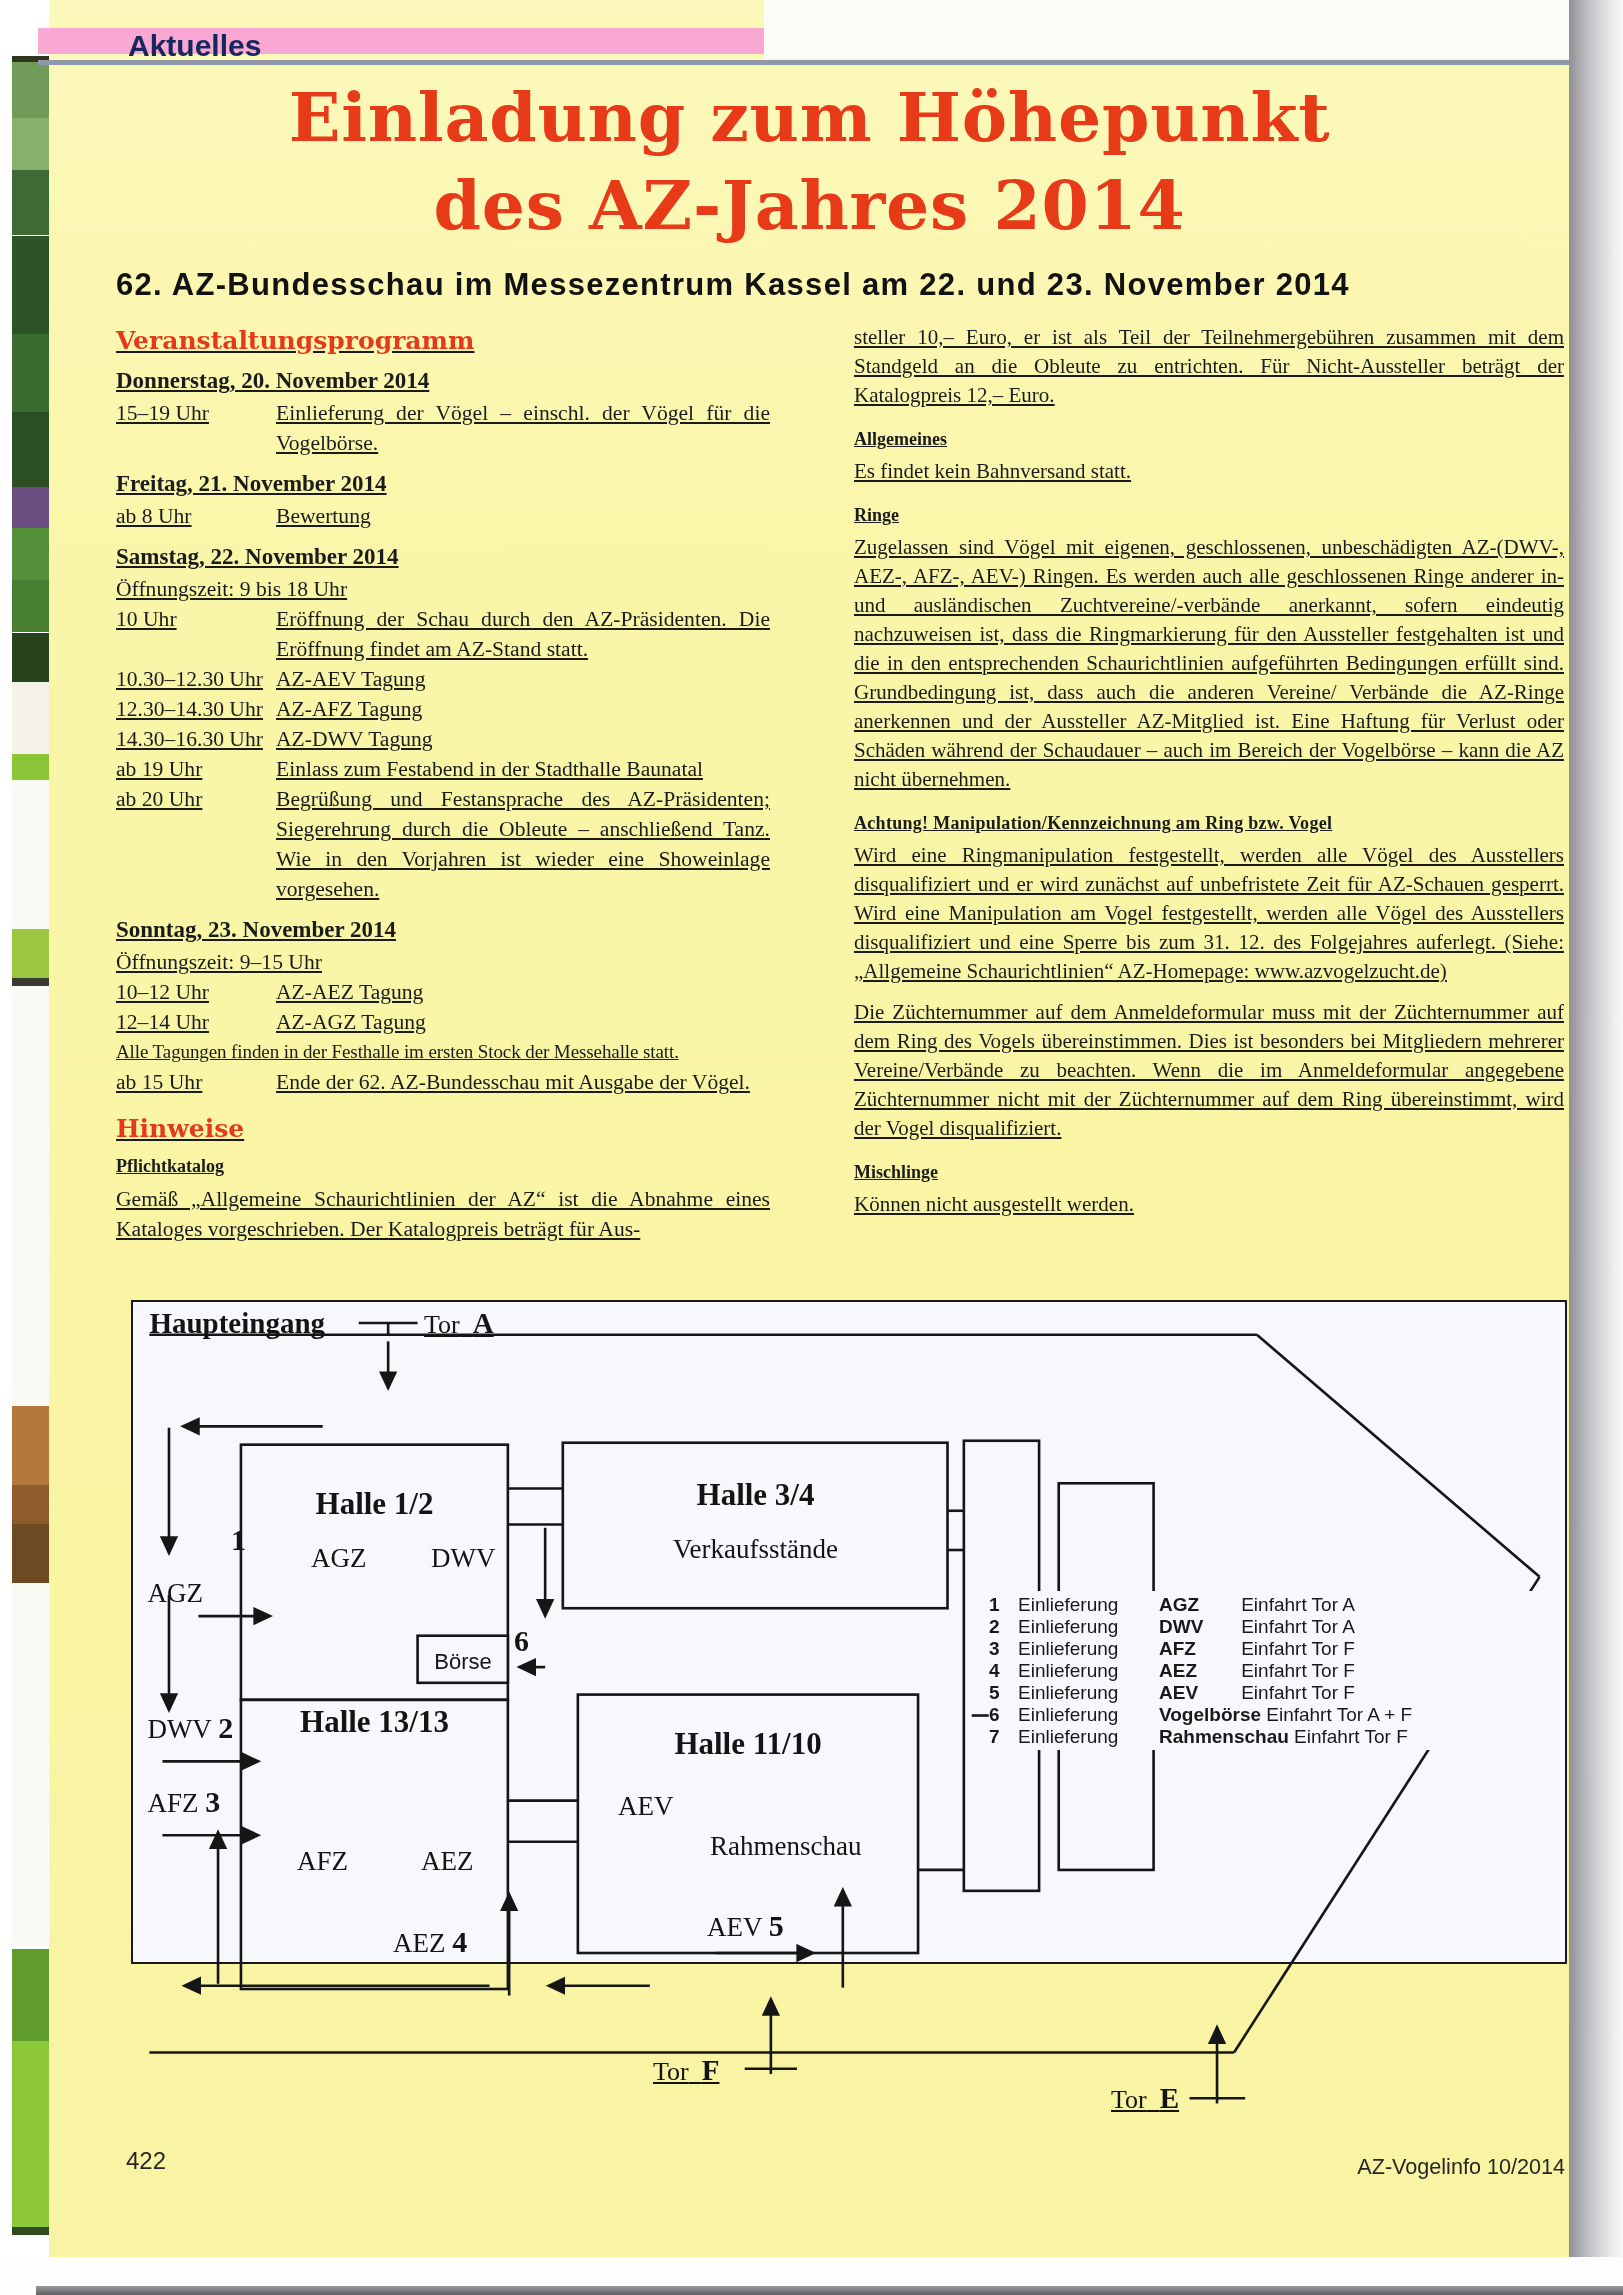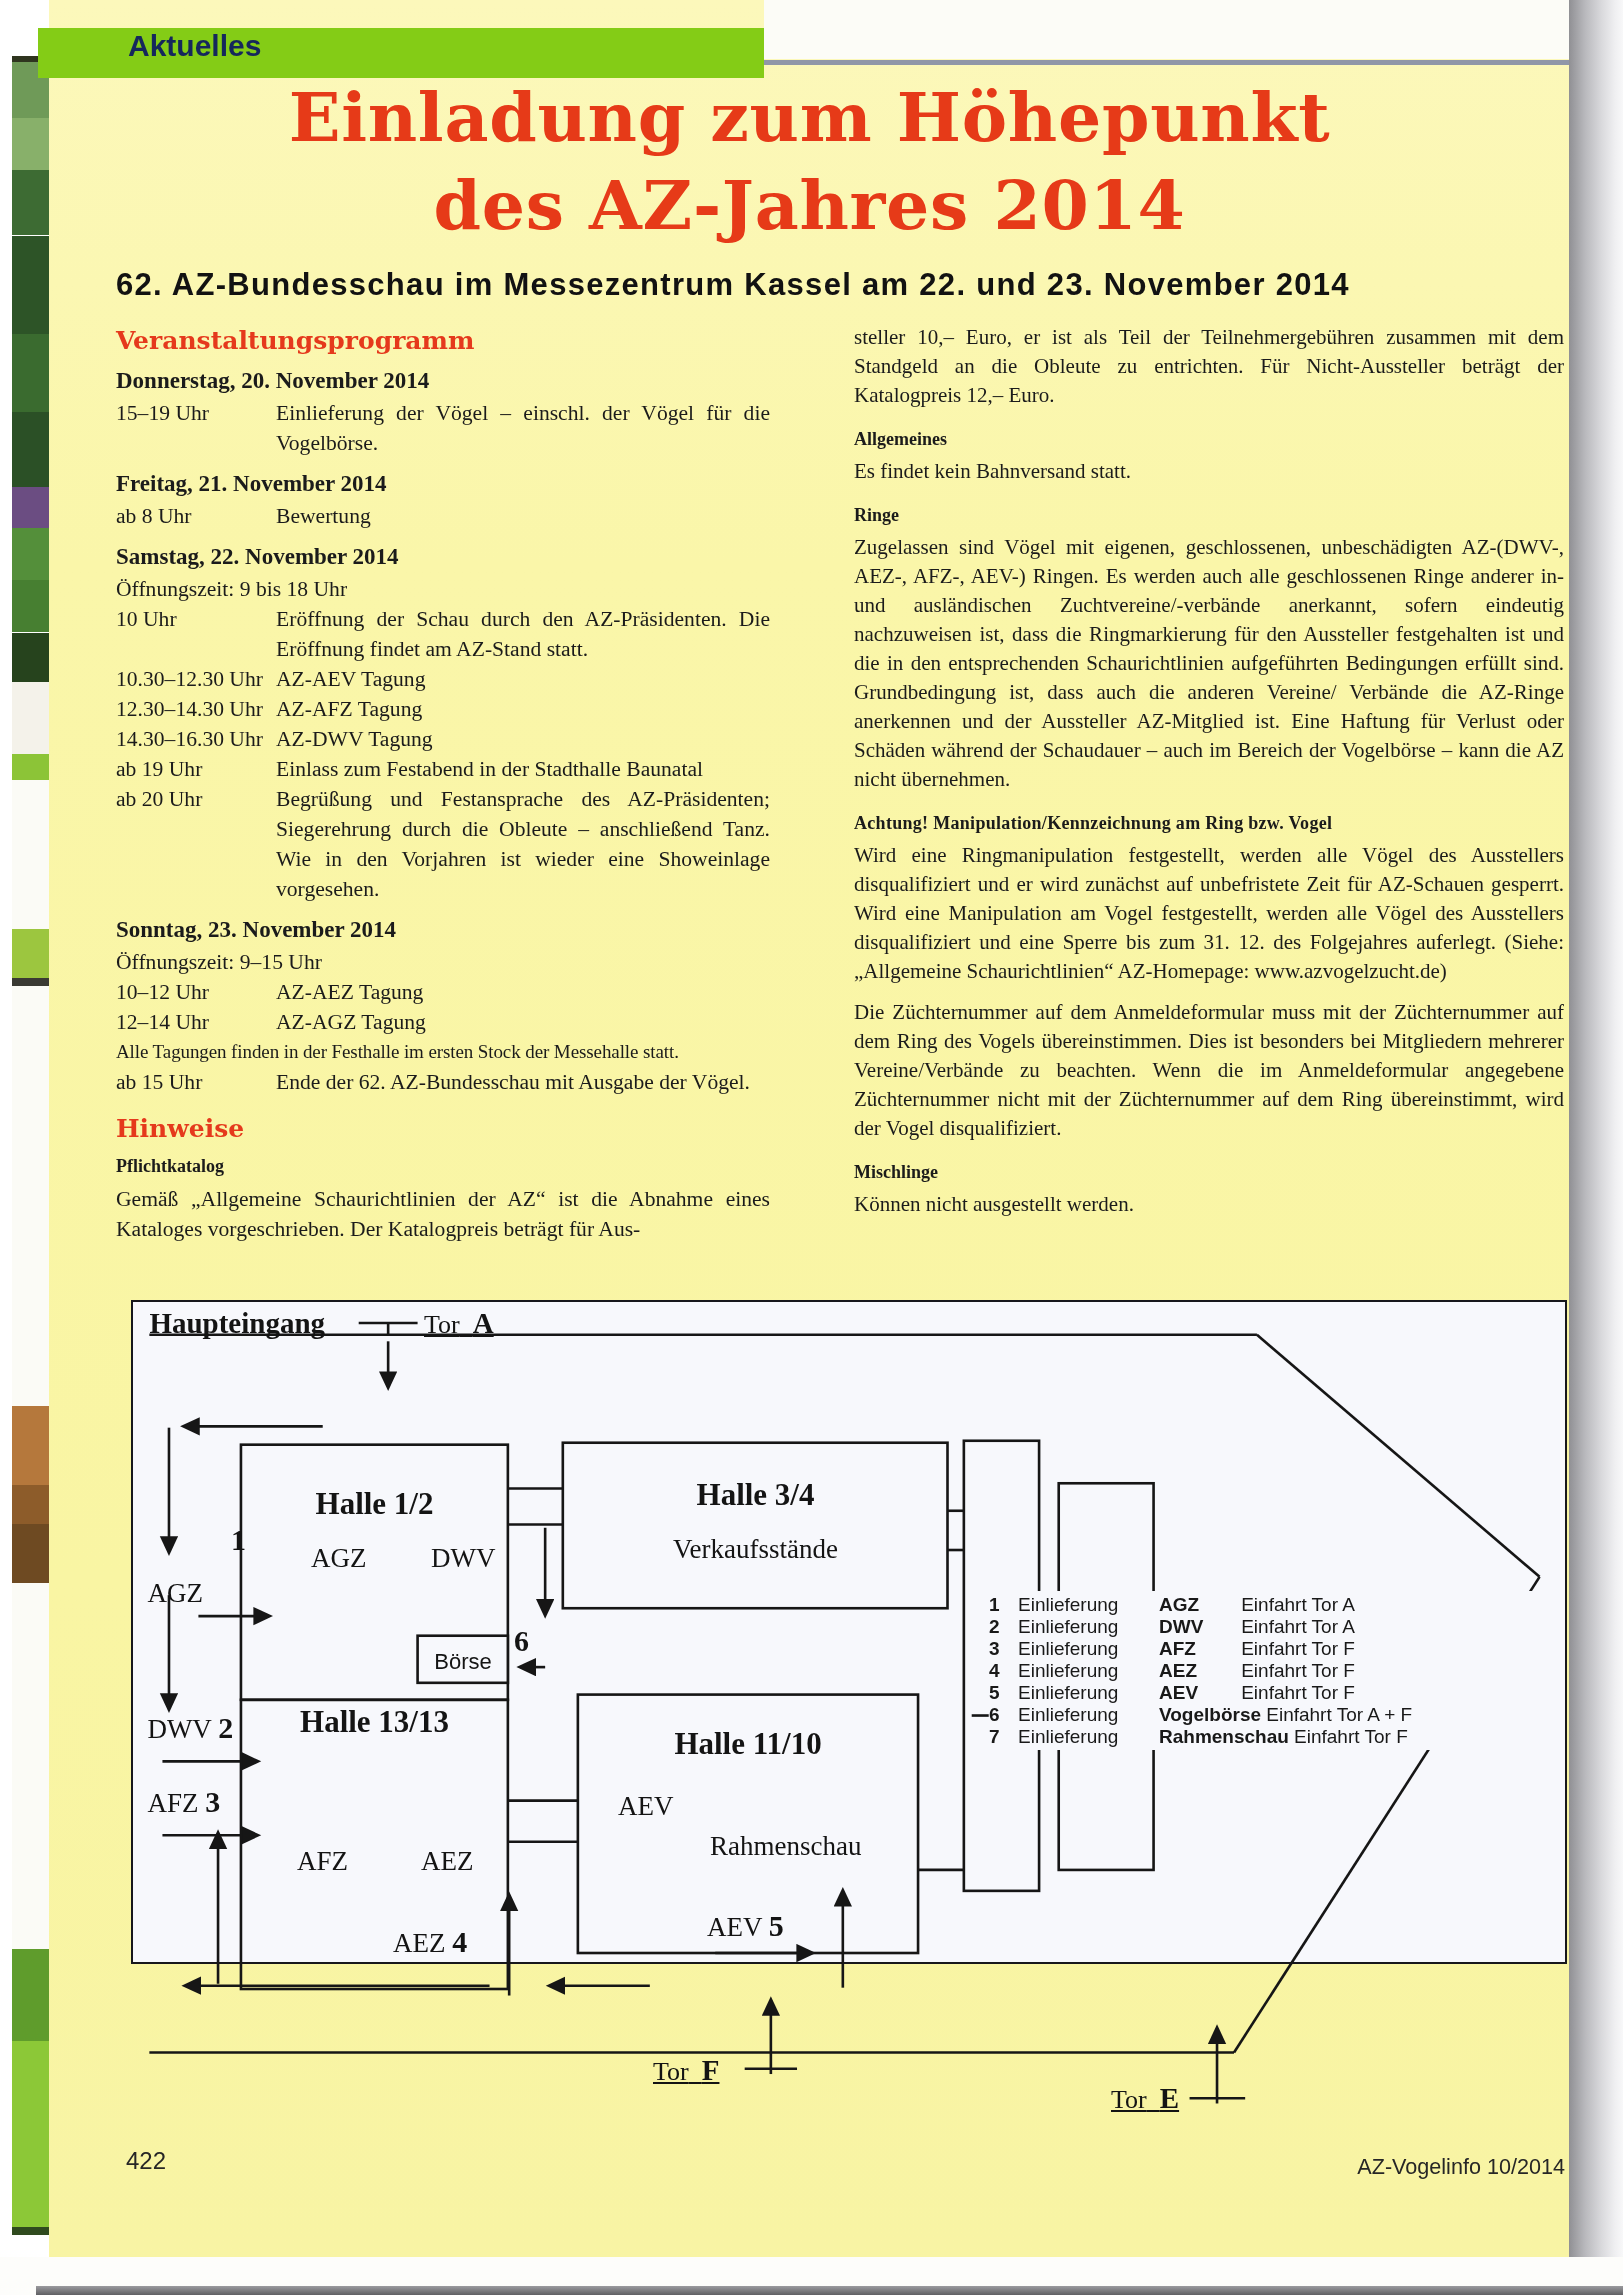--- a/index.html
+++ b/index.html
@@ -13,35 +13,35 @@
   #right-shadow{position:absolute;right:0;top:0;width:54px;height:2295px;
          background:linear-gradient(90deg,#909094 0%,#b9b9bd 30%,#d9d9dc 60%,#efeff1 85%,#f8f8f9 100%);}
   #bottom-white{position:absolute;left:0;top:2257px;width:1623px;height:39px;background:#fdfdfb;}
   #bottom-edge{position:absolute;left:36px;top:2286px;width:1587px;height:8.5px;
          background:linear-gradient(180deg,#9b9b9f,#5f5f63);}
   #corner-teal{position:absolute;left:1594px;top:0;width:29px;height:37px;background:#4aa4c0;}
   #strip{position:absolute;left:11.8px;top:0;width:37px;height:2295px;background:#fff;}
   .sb{position:absolute;left:0;width:37px;}
 
   
-  #bar{position:absolute;left:38px;top:27.5px;width:726px;height:50px;background:#84cc16;}
+  #bar{position:absolute;left:38px;top:27.5px;width:726px;height:26px;background:#f9a8d4;}
   #bar-label{position:absolute;left:90px;top:1.3px;font-family:"Liberation Sans",sans-serif;
          font-weight:bold;font-size:30px;color:#15275c;}
   #bar-line{position:absolute;left:38px;top:60px;width:1532px;height:4.6px;background:#9097a8;}
 
   
   #title{position:absolute;left:49px;top:73px;width:1521px;text-align:center;
          font-family:"DejaVu Serif",serif;font-weight:bold;color:#e63a18;
          font-size:68px;line-height:88px;letter-spacing:0.7px;}
   #subtitle{position:absolute;left:116px;top:267px;width:1449px;
          font-family:"Liberation Sans",sans-serif;font-weight:bold;font-size:31px;
          letter-spacing:1.3px;color:#121212;}
 
   
-  .col{position:absolute;color:#1b1b1b;font-size:21.6px;line-height:30px;}
+  .col{position:absolute;color:#1b1b1b;font-size:21.6px;line-height:30px;text-decoration:underline;}
   #col-left{left:116px;top:326px;width:654px;}
   #col-right{left:854px;top:323px;width:710px;}
   .redhead{font-family:"DejaVu Serif",serif;font-weight:bold;color:#e5391c;font-size:25px;
          line-height:29px;margin:0 0 7.9px 0;}
   .dayhead{font-weight:bold;font-size:23px;margin:10.5px 0 2.6px 0;}
   .subhead{font-weight:bold;font-size:18px;margin:13px 0 2.6px 0;}
   .prow{display:flex;}
   .ptime{width:160px;flex:none;}
   .pdesc{flex:1;text-align:justify;}
   .pnote{margin:0;}

